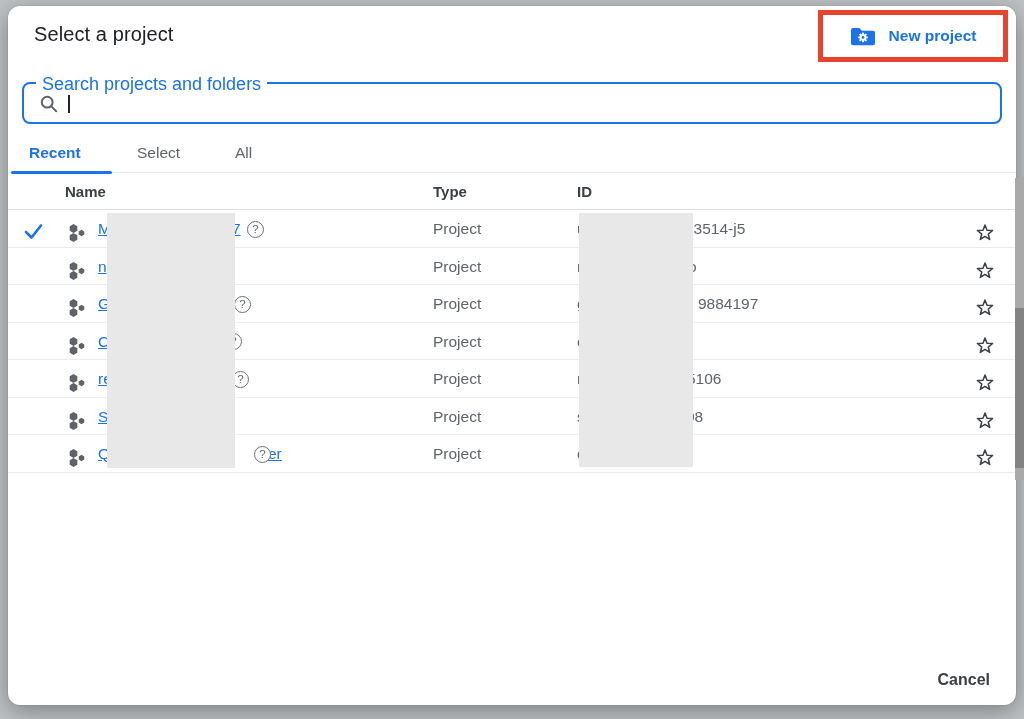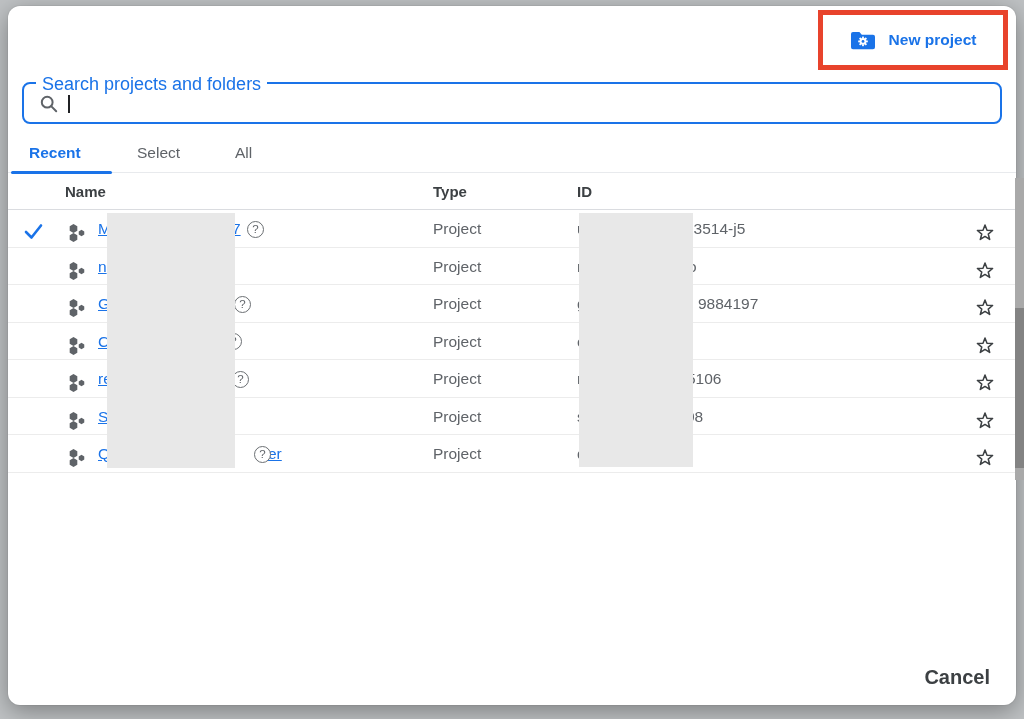--- a/index.html
+++ b/index.html
@@ -13,21 +13,21 @@
     position:absolute; left:8px; top:6px; width:1008px; height:699px;
     background:#ffffff; border-radius:12px;
     box-shadow:0 6px 24px rgba(0,0,0,0.35), 0 0 0 1px rgba(0,0,0,0.04);
   }
   .title {
     position:absolute; left:26px; top:17px;
     font-size:20px; color:#202124; letter-spacing:.1px;
   }
   
   .annotation {
-    position:absolute; left:810px; top:4px; width:190px; height:60px;
+    position:absolute; left:810px; top:4px; width:190px; height:52px;
     border:5px solid #e8432c; z-index:20;
     display:flex; align-items:center; justify-content:center; background:#fff;
   }
   .new-project {
     display:flex; align-items:center; gap:13px;
     background:none; border:none; cursor:pointer;
     color:#1a73e8; font-size:15.5px; font-weight:600;
     font-family:"Liberation Sans", sans-serif;
   }
   
@@ -77,32 +77,33 @@
   .id-prefix { left:569px; color:#5f6368; font-size:15.5px; white-space:nowrap; }
   .id-suffix { color:#5f6368; font-size:15.5px; white-space:nowrap; }
   .star { left:967px; top:9px; cursor:pointer; }
   
   .redact { position:absolute; background:#e8e8e8; z-index:5; }
   .redact-name { left:99px; top:207px; width:128px; height:255px; }
   .redact-id   { left:571px; top:207px; width:114px; height:254px; }
   
   .cancel-btn {
     position:absolute; right:20px; bottom:8px; background:none; border:none; cursor:pointer;
-    color:#3c4043; font-size:20px; font-weight:600; font-family:"Liberation Sans", sans-serif;
+    color:#3c4043; font-size:16px; font-weight:600; font-family:"Liberation Sans", sans-serif;
     padding:8px 6px;
   }
   
   .bg-scrollbar { position:absolute; left:1015px; top:178px; width:9px; height:302px; background:#a9a9a9; }
   .bg-scrollbar .thumb { position:absolute; left:0; top:130px; width:9px; height:160px; background:#838383; }
 </style>
 </head>
 <body>
 
 <div class="dialog">
 
+  <div class="title">Select a project</div>
 
   <div class="annotation">
     <button class="new-project">
       <span style="display:flex;">
         <svg width="26" height="21" viewBox="0 0 26 21">
           <path d="M1 4 q0 -2 2 -2 h6.4 l2.4 2.8 H23 q2 0 2 2 v10.4 q0 2 -2 2 H3 q-2 0 -2 -2 Z" fill="#1a73e8"></path>
           <g fill="#ffffff">
             <rect x="12.1" y="6.6" width="1.8" height="2" transform="rotate(0 13 11.4)"></rect>
             <rect x="12.1" y="6.6" width="1.8" height="2" transform="rotate(45 13 11.4)"></rect>
             <rect x="12.1" y="6.6" width="1.8" height="2" transform="rotate(90 13 11.4)"></rect>

